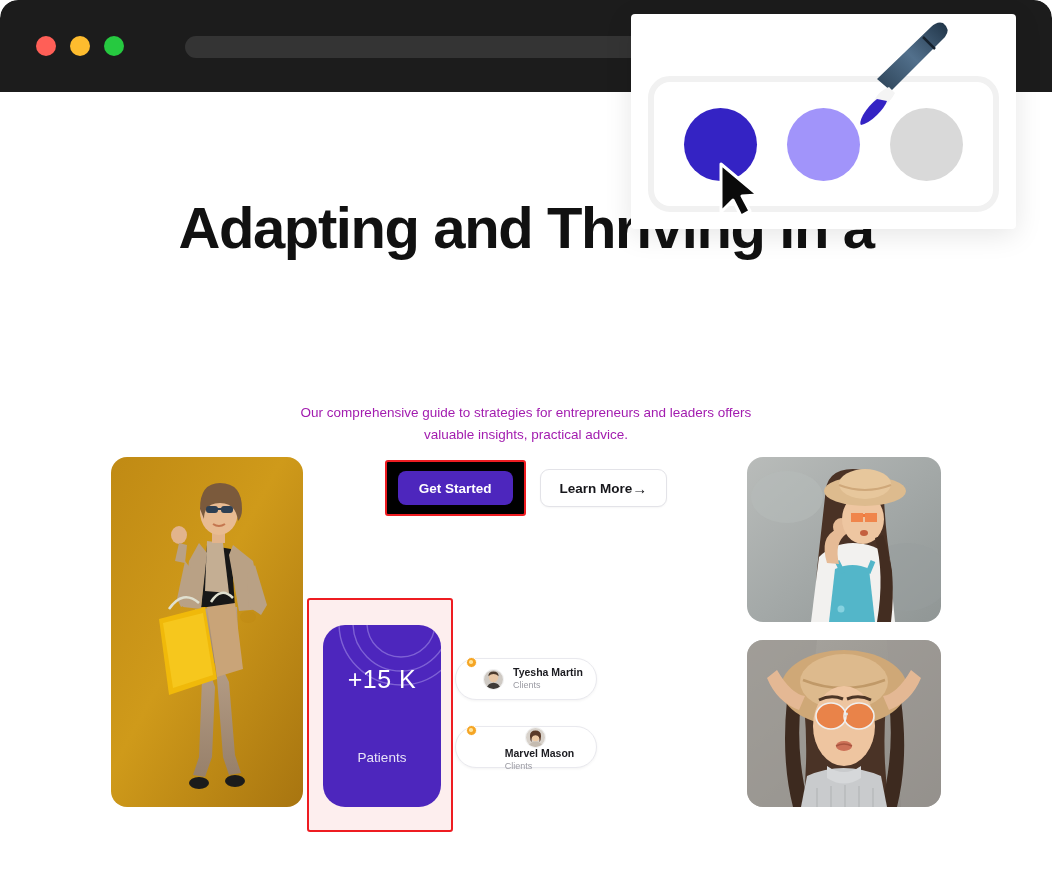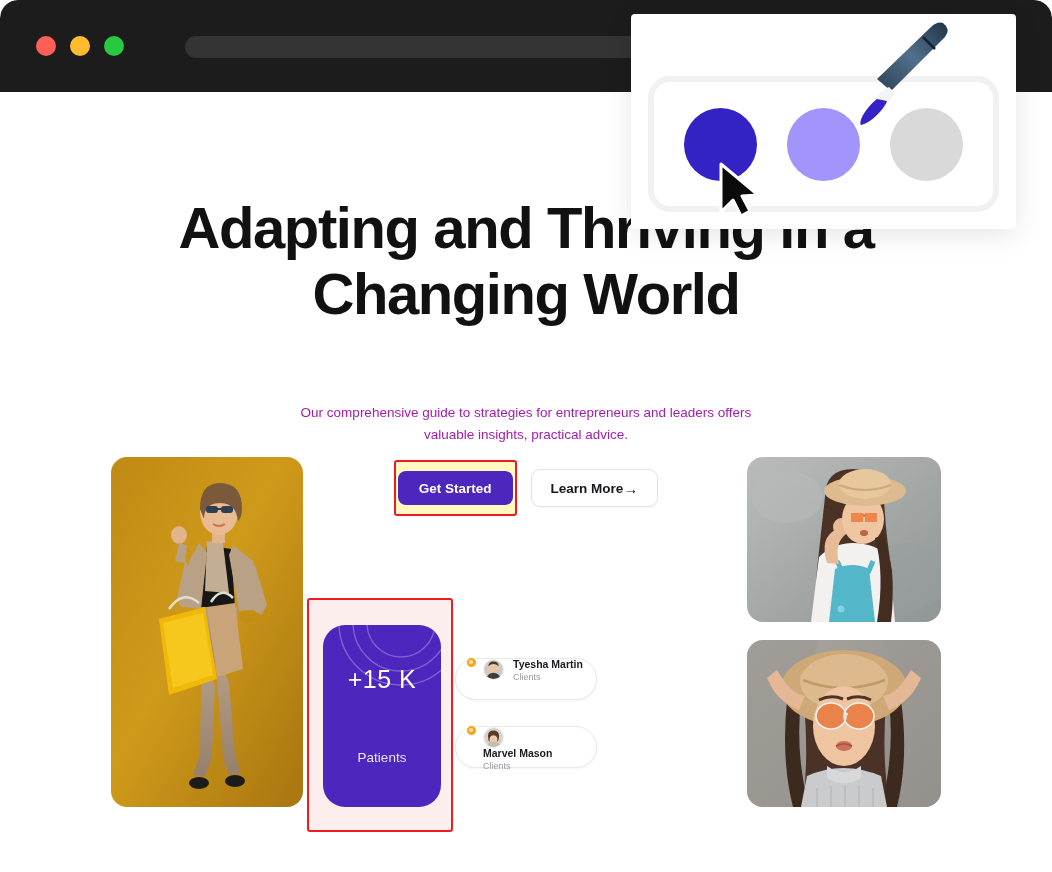--- a/index.html
+++ b/index.html
@@ -98,22 +98,22 @@
     left: 0; top: 368px;
     width: 1052px;
     display: flex;
     justify-content: center;
     align-items: center;
     gap: 14px;
   }
 
   .btn-primary-wrap {
     position: relative;
-    padding: 9px 2px;
-    background: #fef9c3;
+    padding: 9px 11px;
+    background: #000000;
     border: 2.5px solid #ee1c21;
     border-radius: 3px;
   }
 
   .btn-primary {
     display: inline-flex;
     align-items: center;
     justify-content: center;
     height: 34px;
     padding: 0 21px;
@@ -218,20 +218,21 @@
   
   .client-chip {
     position: absolute;
     left: 455px;
     width: 142px;
     height: 42px;
     background: #ffffff;
     border: 1px solid #e9e9ee;
     border-radius: 21px;
     display: flex;
+    align-items: center;
     padding-left: 27px;
     box-shadow: 0 1px 3px rgba(0,0,0,0.05);
   }
   .client-chip.chip-1 { top: 566px; }
   .client-chip.chip-2 { top: 634px; flex-direction: column; }
 
   .chip-badge {
     position: absolute;
     left: 10px; top: -2px;
     width: 11px; height: 11px;
@@ -325,21 +326,20 @@
         <span class="dot yellow"></span>
         <span class="dot green"></span>
       </div>
       <div class="address-bar" title=""></div>
     </div>
 
     <div class="page-body">
 
       <h1 class="hero-title">
         <span class="line">Adapting and Thriving in a</span>
-        <span class="line">Changing World</span>
       </h1>
 
       <p class="hero-sub">Our comprehensive guide to strategies for entrepreneurs and leaders offers valuable insights, practical advice.</p>
 
       <div class="cta-row">
         <div class="btn-primary-wrap">
           <button class="btn-primary">Get Started</button>
         </div>
         <button class="btn-secondary">
           <span>Learn More</span>

